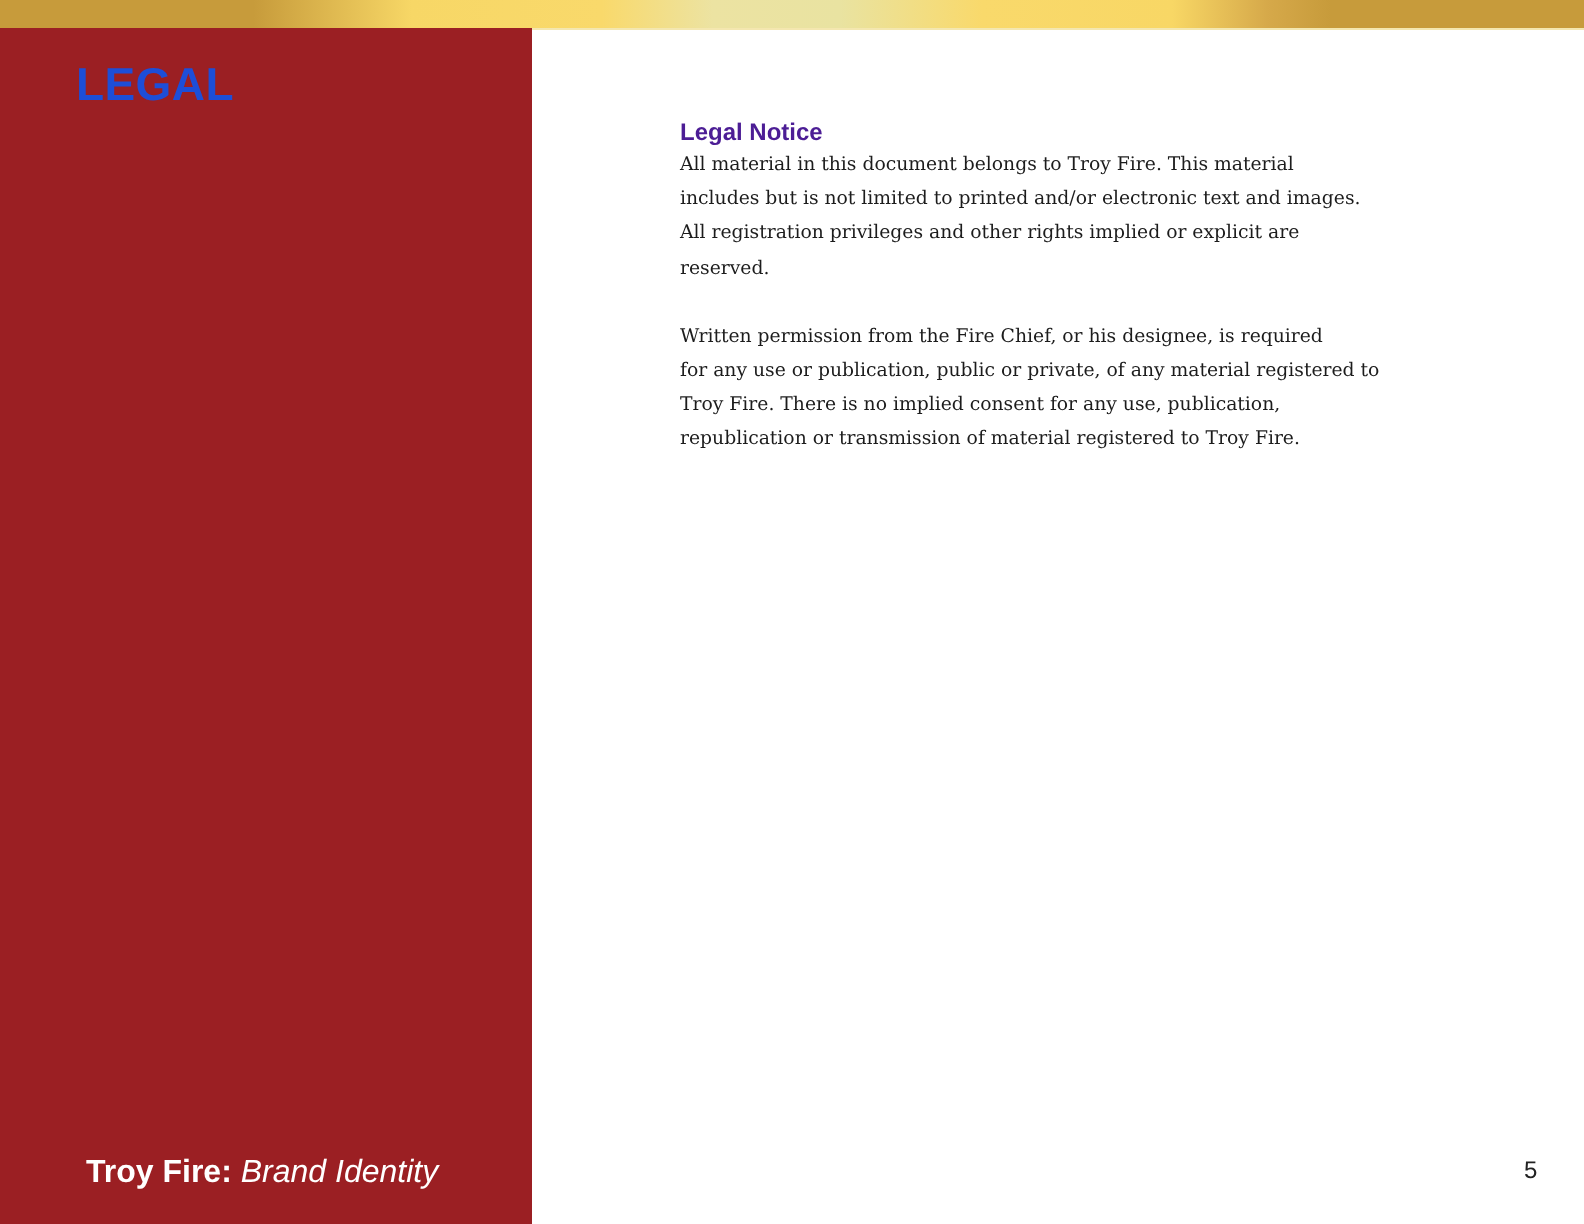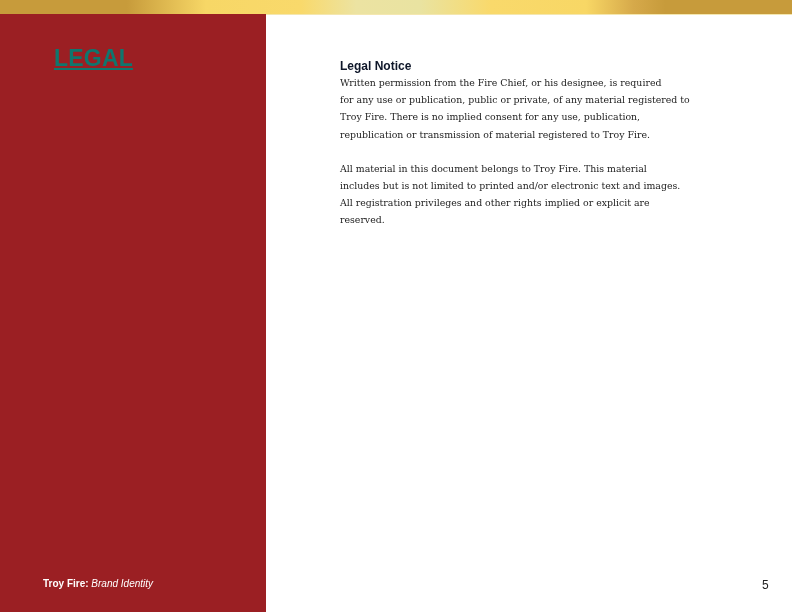--- a/index.html
+++ b/index.html
@@ -17,36 +17,35 @@
   }
   .gold-line {
     position: absolute; left: 266px; top: 14px; width: 526px; height: 1px;
     background: #f4e7b0;
   }
   .sidebar {
     position: absolute; left: 0; top: 14px; width: 266px; height: 598px;
     background: #9b1f23;
   }
   .section-title {
-    position: absolute; left: 38px; top: 30px; margin: 16px;
-    color: #0f766e; font-weight: bold; font-size: 23px; line-height: 24px;
+    position: absolute; left: 38px; top: 30px; margin: 0;
+    color: #1d4ed8; font-weight: bold; font-size: 23px; line-height: 24px;
     letter-spacing: 0.2px;
-    text-decoration: underline;
   }
   .footer-brand {
     position: absolute; left: 43px; top: 578px;
-    color: #ffffff; font-size: 10px;
+    color: #ffffff; font-size: 16px;
   }
   .footer-brand .b { font-weight: bold; }
   .footer-brand .i { font-style: italic; }
   .content {
     position: absolute; left: 340px; top: 58px; width: 380px;
   }
   .heading {
-    color: #0f172a; font-weight: bold; font-size: 12px; line-height: 16px;
+    color: #4c1d95; font-weight: bold; font-size: 12px; line-height: 16px;
     margin: 0;
   }
   .para {
     font-family: "DejaVu Serif", "Liberation Serif", serif;
     color: #1c1c1c; font-size: 9.4px; line-height: 17.2px; margin: 0;
     white-space: pre-line;
   }
   .para + .para { margin-top: 17px; }
   .page-number {
     position: absolute; left: 762px; top: 578px;
@@ -60,28 +59,28 @@
 <div class="gold-line"></div>
 
 <div class="sidebar"></div>
 
 <h1 class="section-title">
   <span>LEGAL</span><br>
 </h1>
 
 <div class="content">
   <h2 class="heading">Legal Notice</h2>
+  <p class="para">All material in this document belongs to Troy Fire. This material
+includes but is not limited to printed and/or electronic text and images.
+All registration privileges and other rights implied or explicit are
+reserved.</p>
   <p class="para">Written permission from the Fire Chief, or his designee, is required
 for any use or publication, public or private, of any material registered to
 Troy Fire. There is no implied consent for any use, publication,
 republication or transmission of material registered to Troy Fire.</p>
-  <p class="para">All material in this document belongs to Troy Fire. This material
-includes but is not limited to printed and/or electronic text and images.
-All registration privileges and other rights implied or explicit are
-reserved.</p>
 </div>
 
 <div class="footer-brand">
   <span class="b">Troy Fire:</span>
   <span class="i">Brand Identity</span>
 </div>
 
 <div class="page-number">5</div>
 
 </body></html>

